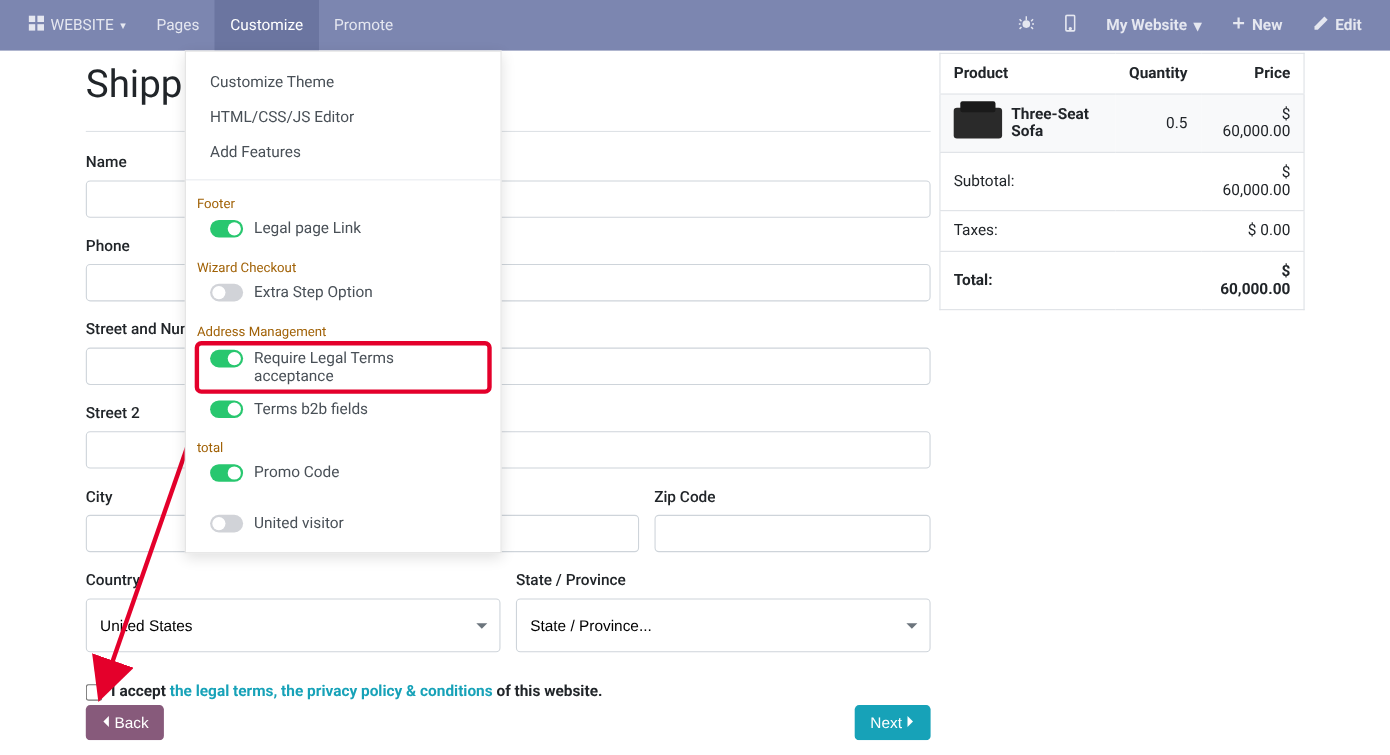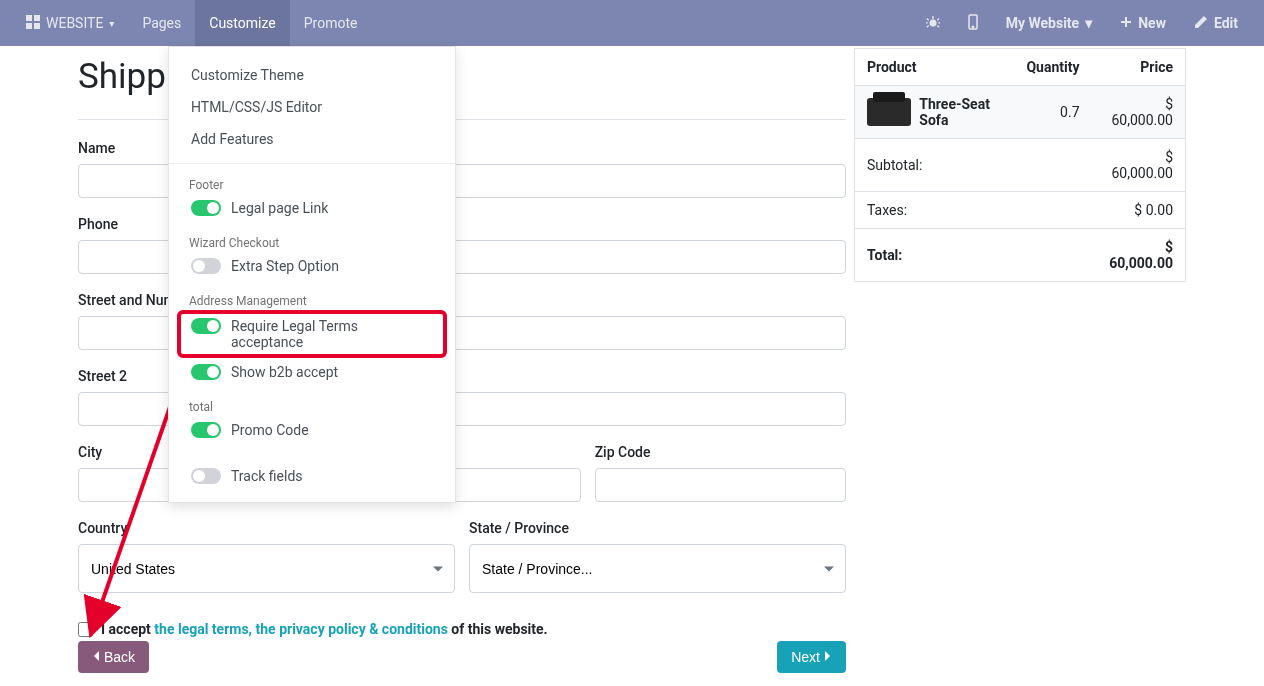--- a/index.html
+++ b/index.html
@@ -53,21 +53,21 @@
     .product-cell { display: flex; align-items: center; gap: 8px; font-weight: 700; }
     .product-img { width: 55px; height: 28px; background: #2a2a2a; border-radius: 3px; position: relative; }
     .product-img::before { content: ""; position: absolute; top: -6px; left: 6px; right: 6px; height: 10px; background: #1a1a1a; border-radius: 2px; }
     .summary-label { }
     .total-row td { font-weight: 700; border-bottom: none; }
 
     
     .dropdown-panel { position: absolute; top: 0; left: 90px; width: 288px; background: #fff; border: 1px solid #e3e3e3; box-shadow: 0 4px 12px rgba(0,0,0,0.12); z-index: 100; padding-bottom: 12px; }
     .dropdown-item { padding: 8px 22px; font-size: 14px; color: #495057; cursor: pointer; }
     .dropdown-divider { border: none; border-top: 1px solid #e9ecef; margin: 8px 0; }
-    .dropdown-header { padding: 6px 20px 2px; font-size: 12px; color: #737373; }
+    .dropdown-header { padding: 6px 10px 2px; font-size: 12px; color: #a16207; }
     .toggle-row { display: flex; gap: 10px; padding: 6px 22px; font-size: 14px; color: #495057; cursor: pointer; }
     .toggle-row.highlighted { outline: 4px solid #e4002b; outline-offset: -2px; border-radius: 4px; margin: 2px 10px; padding: 6px 12px; }
 
     .toggle { width: 30px; height: 16px; border-radius: 8px; position: relative; flex-shrink: 0; }
     .toggle.on { background: #28c76f; }
     .toggle.off { background: #d1d3d8; }
     .toggle::after { content: ""; position: absolute; width: 12px; height: 12px; background: #fff; border-radius: 50%; top: 2px; }
     .toggle.on::after { right: 2px; }
     .toggle.off::after { left: 2px; }
 
@@ -171,32 +171,32 @@
         <span>Extra Step Option</span>
       </div>
       <div style="height:8px"></div>
       <div class="dropdown-header">Address Management</div>
       <div class="toggle-row highlighted">
         <span class="toggle on"></span>
         <span>Require Legal Terms acceptance</span>
       </div>
       <div class="toggle-row">
         <span class="toggle on"></span>
-        <span>Show b2b accept</span>
+        <span>Terms b2b fields</span>
       </div>
       <div style="height:8px"></div>
       <div class="dropdown-header">total</div>
       <div class="toggle-row">
         <span class="toggle on"></span>
         <span>Promo Code</span>
       </div>
       <div style="height:18px"></div>
       <div class="toggle-row">
         <span class="toggle off"></span>
-        <span>Track fields</span>
+        <span>United visitor</span>
       </div>
     </div>
 
     <h1 class="page-title">Shippin</h1>
     <hr class="title-hr">
 
     <div class="form-group">
       <label class="form-label">Name</label>
       <input class="form-control" style="">
     </div>
@@ -284,21 +284,21 @@
         </tr>
       </thead>
       <tbody>
         <tr class="product-row">
           <td>
             <div class="product-cell">
               <span class="product-img"></span>
               <span>Three-Seat Sofa</span>
             </div>
           </td>
-          <td class="right">0.7</td>
+          <td class="right">0.5</td>
           <td class="right">$ 60,000.00</td>
         </tr>
         <tr>
           <td colspan="2" class="summary-label">Subtotal:</td>
           <td class="right">$ 60,000.00</td>
         </tr>
         <tr>
           <td colspan="2" class="summary-label">Taxes:</td>
           <td class="right">$ 0.00</td>
         </tr>

